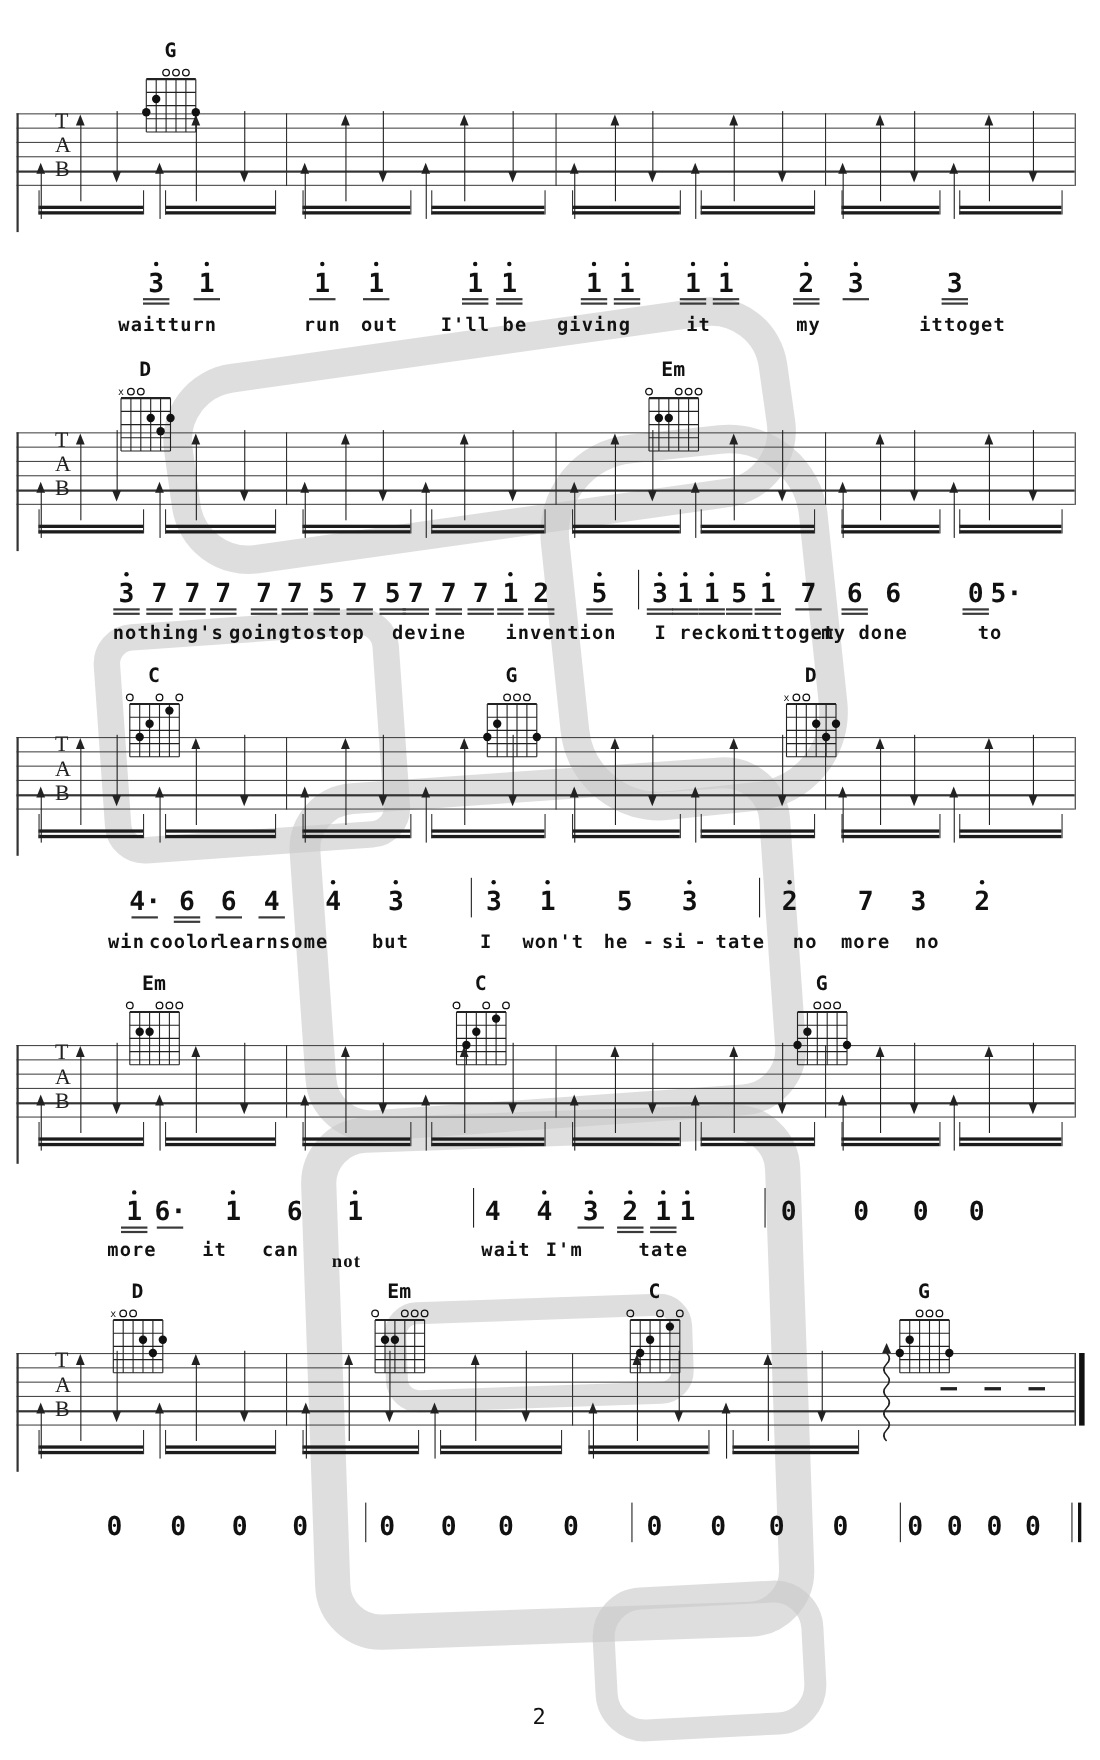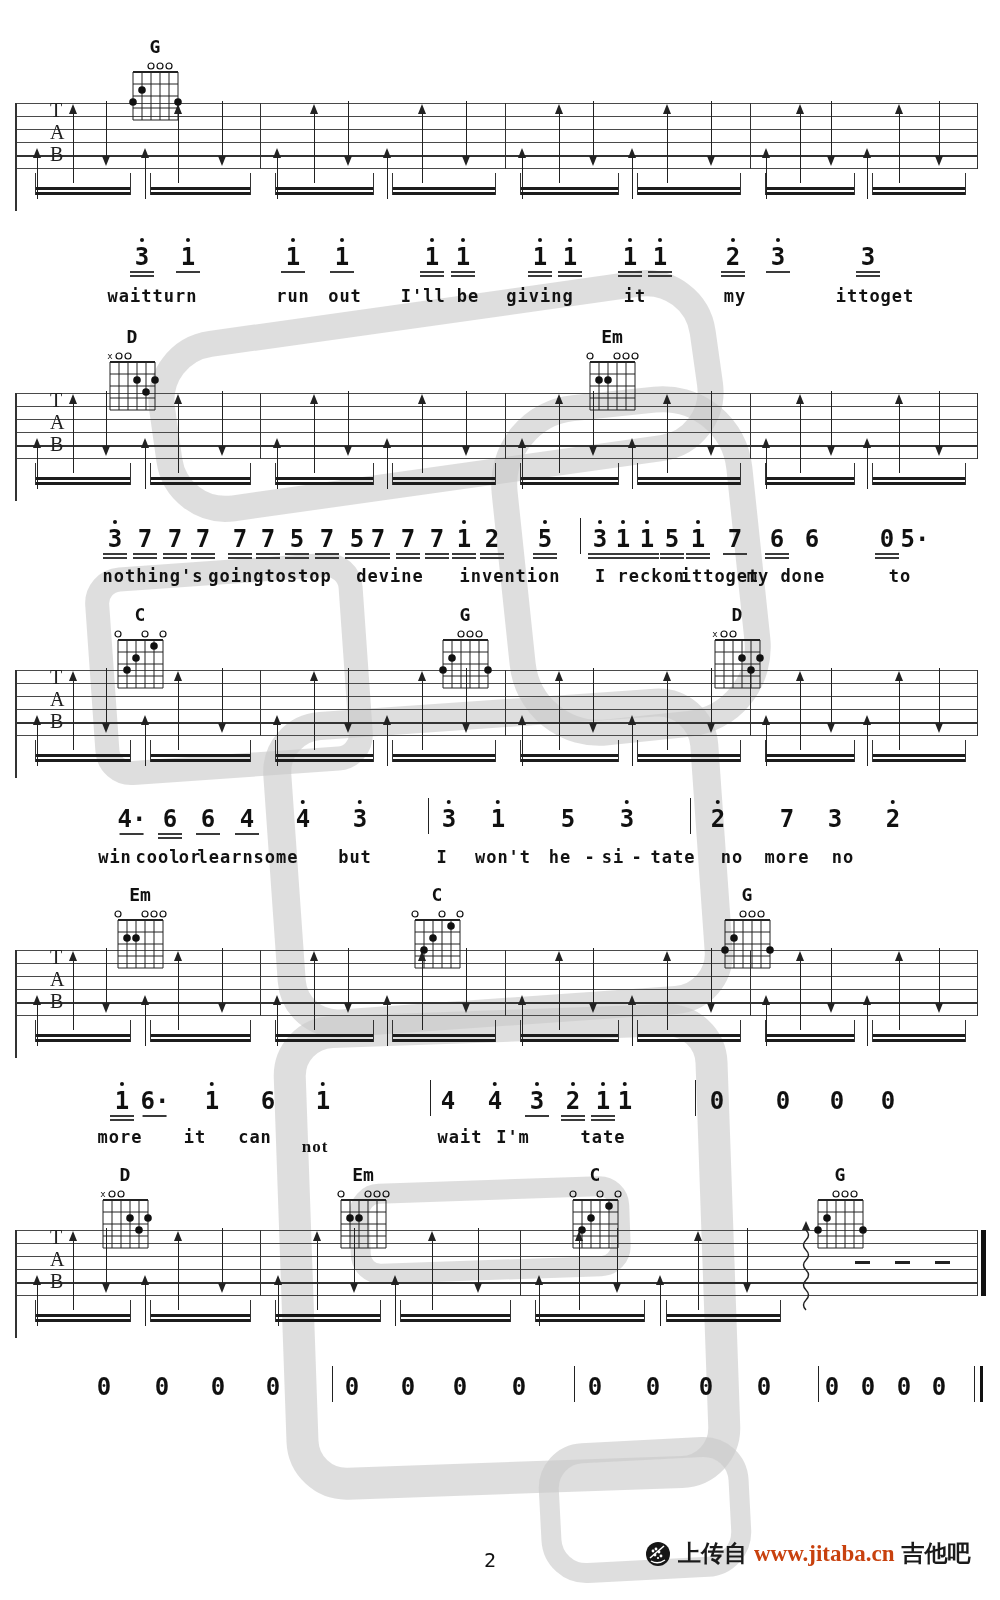--- a/index.html
+++ b/index.html
@@ -1143,31 +1143,13 @@
         <div>0</div>
       </div>
       <div class="tok" style="left: 939px; top: 1368px;">
         <div class="odot hid"></div>
         <div>0</div>
       </div>
       <div class="tsep final" style="left: 974px; top: 1366px; height: 36px;"></div>
     </div>
 
   <div class="pagenum" style="left:484px;top:1548px;">2</div>
-  <div class="credit" style="left:645px;top:1538px;">
-    <span>
-      <svg width="26" height="26" viewBox="0 0 26 26">
-        <circle cx="13" cy="13" r="12" fill="#161616"></circle>
-        <path d="M5 17 L19 5" stroke="#ffffff" stroke-width="1.6" fill="none"></path>
-        <circle cx="8" cy="10" r="1.4" fill="#fff"></circle>
-          <circle cx="11" cy="8" r="1.4" fill="#fff"></circle>
-        <circle cx="14" cy="11" r="1.4" fill="#fff"></circle>
-          <circle cx="10" cy="14" r="1.4" fill="#fff"></circle>
-        <circle cx="16" cy="15" r="1.4" fill="#fff"></circle>
-          <circle cx="13" cy="17" r="1.1" fill="#fff"></circle>
-        <path d="M6 20 Q13 24 20 19" stroke="#ffffff" stroke-width="1.4" fill="none"></path>
-      </svg>
-    </span>
-    <span>上传自</span>
-    <span class="url" style="color: rgb(200, 65, 14);">www.jitaba.cn</span>
-    <span>吉他吧</span>
-  </div>
 </div>
 
 </body></html>

